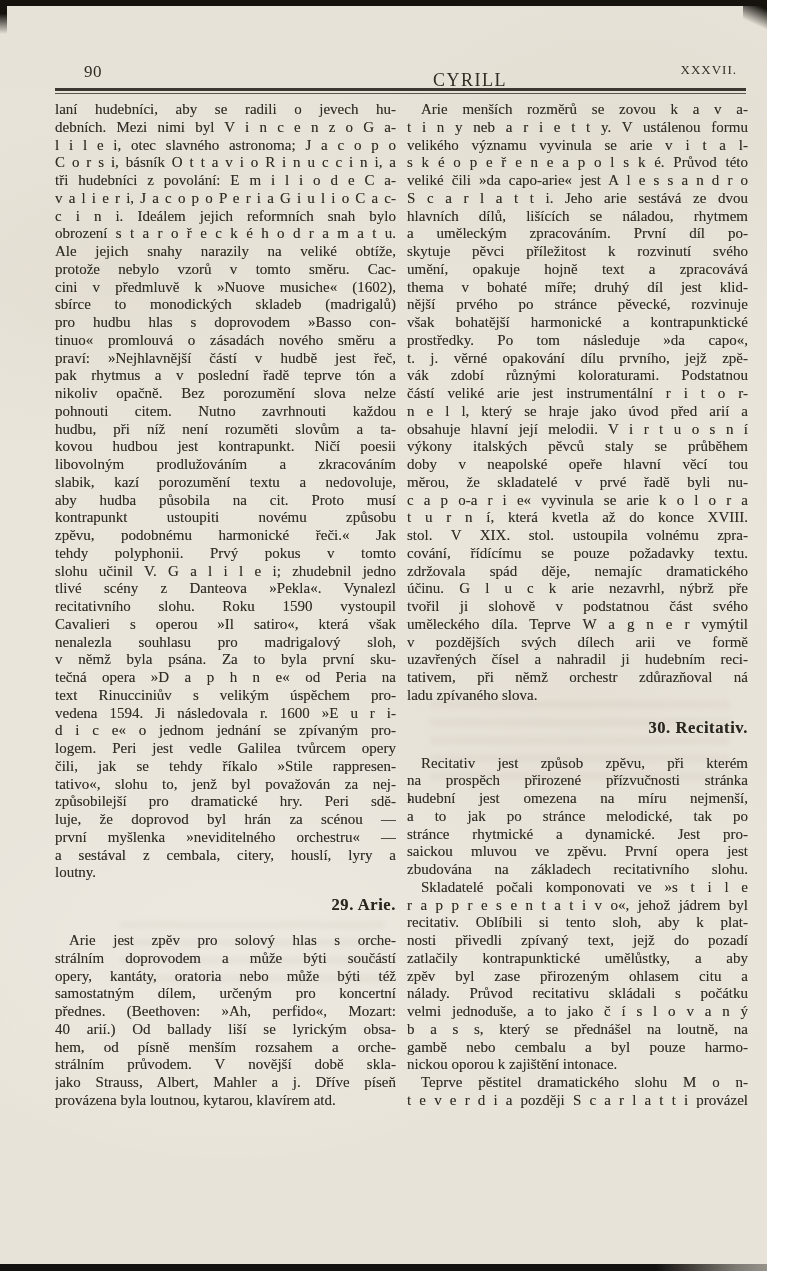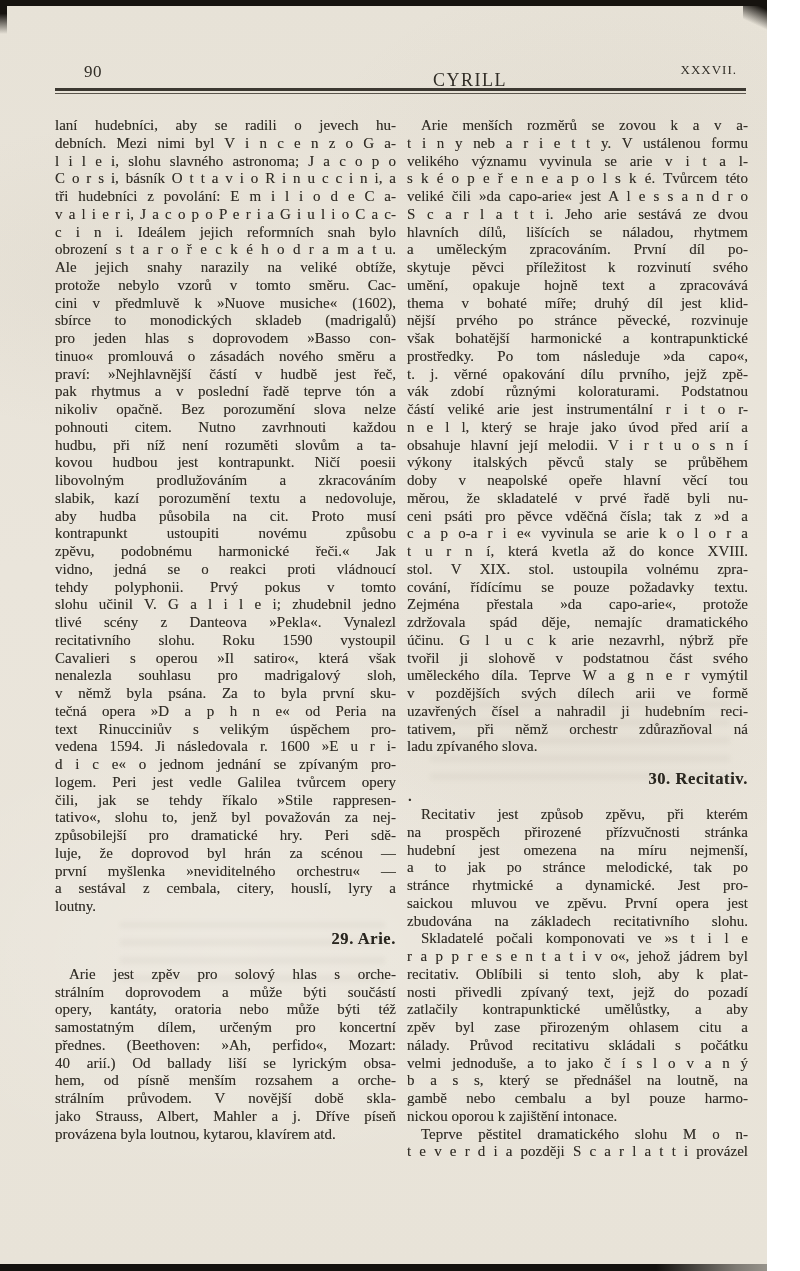--- a/index.html
+++ b/index.html
@@ -31,21 +31,21 @@
   
   .header-row{position:absolute;left:55px;top:62px;width:692px;height:24px;}
   .pagenum{position:absolute;left:29px;top:0;font-size:17px;letter-spacing:.5px;}
   .title{position:absolute;left:415px;top:-1px;transform:translateX(-50%);
     font-size:18px;letter-spacing:1.5px;margin-top:9px;}
   .volume{position:absolute;right:10px;top:0;font-size:13px;letter-spacing:1px;}
   .rule{position:absolute;left:55px;width:691px;background:#3c3831;}
   .rule.thick{top:88px;height:2.5px;}
   .rule.thin{top:93px;height:1.2px;background:#5b564d;}
   
-  .columns{position:absolute;left:55px;top:101px;width:693px;display:flex;gap:11px;margin-top:16px;}
+  .columns{position:absolute;left:55px;top:101px;width:693px;display:flex;gap:11px;}
   .col{width:341px;}
   .para{margin:0;}
   .line{
     font-size:15px;height:17.75px;line-height:17.75px;overflow:hidden;
     text-align:justify;text-align-last:justify;white-space:normal;
     text-shadow:0 0 .4px rgba(30,27,20,.4);
   }
   .line.endline{text-align-last:left;}
   .line.indent{text-indent:14px;}
   .heading{
@@ -69,44 +69,43 @@
     <span class="volume">XXXVII.</span>
   </div>
   <div class="rule thick"></div>
   <div class="rule thin"></div>
 
   <div class="columns">
     <div class="col">
         <div class="para">
           <div class="line">laní hudebníci, aby se radili o jevech hu-</div>
           <div class="line">debních. Mezi nimi byl V i n c e n z o  G a-</div>
-          <div class="line">l i l e i, slohu slavného astronoma;  J a c o p o</div>
+          <div class="line">l i l e i, otec slavného astronoma;  J a c o p o</div>
           <div class="line">C o r s i,  básník  O t t a v i o  R i n u c c i n i,  a</div>
           <div class="line">tři hudebníci z povolání:  E m i l i o  d e  C a-</div>
           <div class="line">v a l i e r i,  J a c o p o  P e r i  a  G i u l i o  C a c-</div>
           <div class="line">c i n i.  Ideálem jejich reformních snah bylo</div>
           <div class="line">obrození  s t a r o ř e c k é h o   d r a m a t u.</div>
           <div class="line">Ale jejich snahy narazily na veliké obtíže,</div>
           <div class="line">protože nebylo vzorů v tomto směru. Cac-</div>
           <div class="line">cini v předmluvě k »Nuove musiche« (1602),</div>
           <div class="line">sbírce to monodických skladeb (madrigalů)</div>
-          <div class="line">pro jeden hlas s doprovodem »Basso con-</div>
+          <div class="line">pro hudbu hlas s doprovodem »Basso con-</div>
           <div class="line">tinuo« promlouvá o zásadách nového směru a</div>
           <div class="line">praví: »Nejhlavnější částí v hudbě jest řeč,</div>
           <div class="line">pak rhytmus a v poslední řadě teprve tón a</div>
           <div class="line">nikoliv opačně. Bez porozumění slova nelze</div>
           <div class="line">pohnouti citem.  Nutno zavrhnouti každou</div>
           <div class="line">hudbu, při níž není rozuměti slovům a ta-</div>
           <div class="line">kovou hudbou jest kontrapunkt. Ničí poesii</div>
           <div class="line">libovolným prodlužováním a zkracováním</div>
           <div class="line">slabik, kazí porozumění textu a nedovoluje,</div>
           <div class="line">aby hudba působila na cit.  Proto musí</div>
           <div class="line">kontrapunkt  ustoupiti  novému  způsobu</div>
           <div class="line">zpěvu, podobnému harmonické řeči.« Jak</div>
-          <div class="line">vidno, jedná se o reakci proti vládnoucí</div>
           <div class="line">tehdy polyphonii.  Prvý pokus v tomto</div>
           <div class="line">slohu učinil V. G a l i l e i; zhudebnil jedno</div>
           <div class="line">tlivé scény z Danteova »Pekla«. Vynalezl</div>
           <div class="line">recitativního slohu.  Roku 1590 vystoupil</div>
           <div class="line">Cavalieri s operou »Il satiro«, která však</div>
           <div class="line">nenalezla souhlasu pro madrigalový sloh,</div>
           <div class="line">v němž byla psána. Za to byla první sku-</div>
           <div class="line">tečná opera »D a p h n e«  od  Peria  na</div>
           <div class="line">text Rinucciniův s velikým úspěchem pro-</div>
           <div class="line">vedena 1594. Ji následovala r. 1600 »E u r i-</div>
@@ -132,45 +131,43 @@
           <div class="line">strálním průvodem. V novější době skla-</div>
           <div class="line">jako Strauss, Albert, Mahler a j. Dříve píseň</div>
           <div class="line endline">provázena byla loutnou, kytarou, klavírem atd.</div>
         </div>
       </div>
     <div class="col">
         <div class="para">
           <div class="line indent">Arie menších rozměrů se zovou k a v a-</div>
           <div class="line">t i n y  neb  a r i e t t y.  V ustálenou formu</div>
           <div class="line">velikého významu vyvinula se arie v i t a l-</div>
-          <div class="line">s k é  o p e ř e  n e a p o l s k é. Tvůrcem této</div>
+          <div class="line">s k é  o p e ř e  n e a p o l s k é. Průvod této</div>
           <div class="line">veliké čili »da capo-arie« jest A l e s s a n d r o</div>
           <div class="line">S c a r l a t t i.  Jeho arie sestává ze dvou</div>
           <div class="line">hlavních dílů, lišících se náladou, rhytmem</div>
           <div class="line">a uměleckým zpracováním.  První díl po-</div>
           <div class="line">skytuje pěvci příležitost k rozvinutí svého</div>
           <div class="line">umění, opakuje hojně text a zpracovává</div>
           <div class="line">thema v bohaté míře;  druhý díl jest klid-</div>
           <div class="line">nější prvého po stránce pěvecké, rozvinuje</div>
           <div class="line">však bohatější harmonické a kontrapunktické</div>
           <div class="line">prostředky.  Po tom následuje »da capo«,</div>
           <div class="line">t. j. věrné opakování dílu prvního, jejž zpě-</div>
           <div class="line">vák zdobí různými koloraturami. Podstatnou</div>
           <div class="line">částí veliké arie jest instrumentální r i t o r-</div>
           <div class="line">n e l l, který se hraje jako úvod před arií a</div>
           <div class="line">obsahuje hlavní její melodii.  V i r t u o s n í</div>
           <div class="line">výkony italských pěvců staly se průběhem</div>
           <div class="line">doby v neapolské opeře hlavní věcí tou</div>
           <div class="line">měrou, že skladatelé v prvé řadě byli nu-</div>
-          <div class="line">ceni psáti pro pěvce vděčná čísla; tak z »d a</div>
           <div class="line">c a p o-a r i e« vyvinula se arie k o l o r a</div>
           <div class="line">t u r n í, která kvetla až do konce XVIII.</div>
           <div class="line">stol. V XIX. stol. ustoupila volnému zpra-</div>
           <div class="line">cování, řídícímu se pouze požadavky textu.</div>
-          <div class="line">Zejména přestala »da capo-arie«, protože</div>
           <div class="line">zdržovala spád děje, nemajíc dramatického</div>
           <div class="line">účinu.  G l u c k arie nezavrhl, nýbrž pře</div>
           <div class="line">tvořil ji slohově v podstatnou část svého</div>
           <div class="line">uměleckého díla. Teprve W a g n e r vymýtil</div>
           <div class="line">v pozdějších svých dílech arii ve formě</div>
           <div class="line">uzavřených čísel a nahradil ji hudebním reci-</div>
           <div class="line">tativem, při němž orchestr zdůrazňoval ná</div>
           <div class="line endline">ladu zpívaného slova.</div>
         </div>
         <div class="heading">30. Recitativ.</div>

